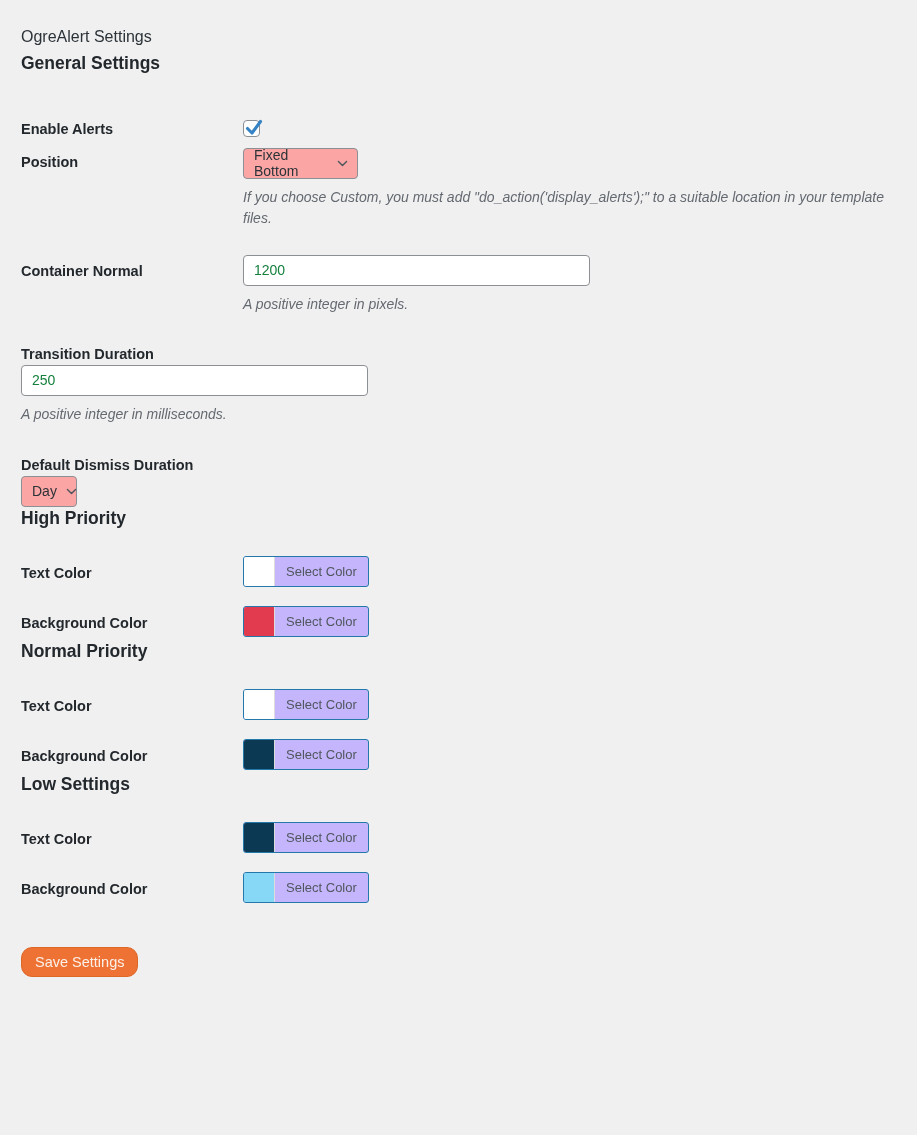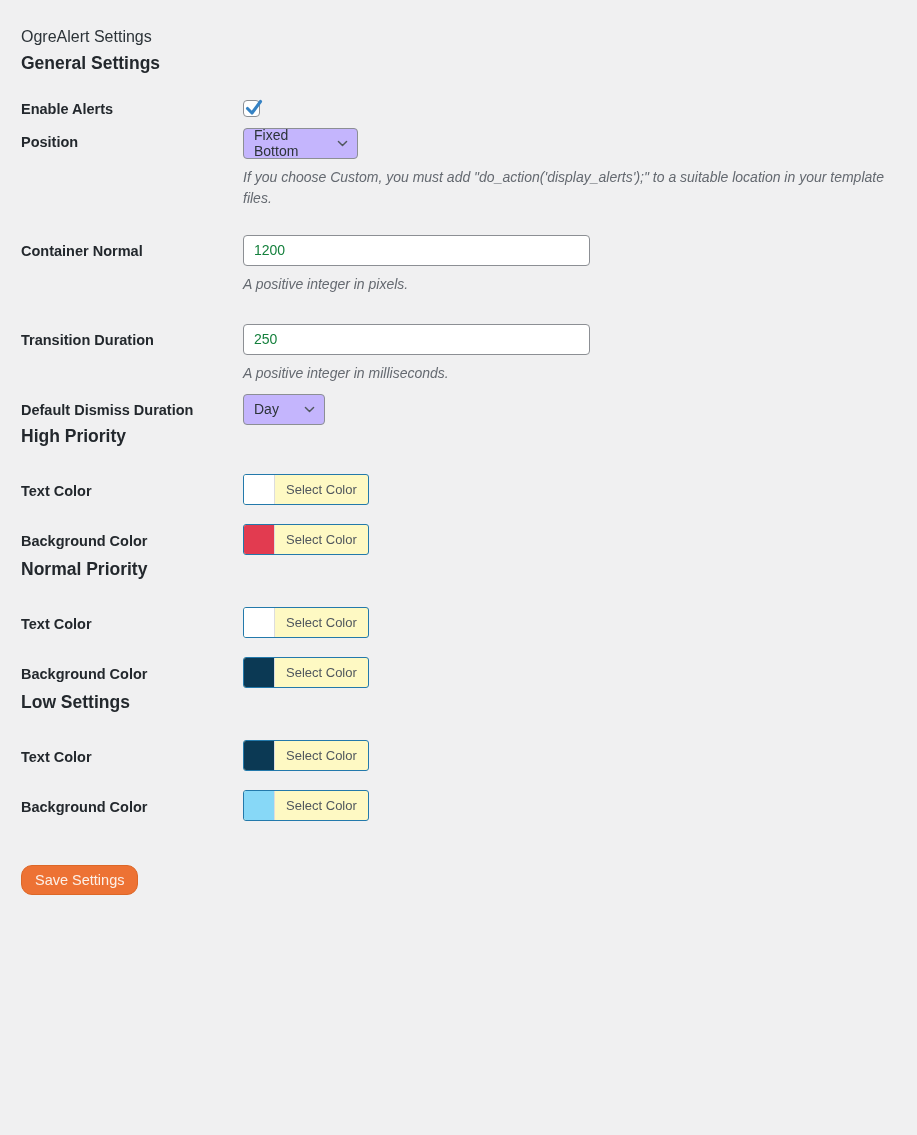--- a/index.html
+++ b/index.html
@@ -37,26 +37,26 @@
     line-height: 21px;
     color: #23282d;
   }
   .pt6 { padding-top: 6px; }
   .pt7 { padding-top: 7px; }
   .field { flex: 1; min-width: 0; }
 
   
   .mt17 { margin-top: 17px; }
   .mt22 { margin-top: 6px; justify-content: space-between; }
-  .mt24 { margin-top: 10px; }
-  .mt25 { margin-top: 29px; }
+  .mt24 { margin-top: 24px; flex-direction: column; }
+  .mt25 { margin-top: 23px; flex-direction: column; }
   .mt26 { margin-top: 26px; }
   .mt27 { margin-top: 27px; }
   .mt32 { margin-top: 32px; }
-  .mt33 { margin-top: 25px; }
+  .mt33 { margin-top: 45px; }
   .mt35 { margin-top: 16px; }
   .mt37 { margin-top: 37px; }
   .mt38 { margin-top: 38px; }
   .mt41 { margin-top: 41px; }
 
   
   .checkbox {
     display: inline-block;
     position: relative;
     width: 17px; height: 17px;
@@ -77,29 +77,29 @@
 
   
   .select {
     display: inline-flex;
     align-items: center;
     justify-content: space-between;
     gap: 8px;
     height: 31px;
     padding: 0 8px 0 10px;
     box-sizing: border-box;
-    background: #c4b5fd;
+    background: #fca5a5;
     border: 1px solid #8c8f94;
     border-radius: 4px;
     font-size: 14px;
     color: #2c3338;
     cursor: pointer;
   }
   .w115 { width: 115px; }
-  .w78  { width: 82px; }
+  .w78  { width: 56px; }
   .select .chevron { flex: none; }
 
   
   .text-input {
     width: 347px;
     height: 31px;
     box-sizing: border-box;
     background: #ffffff;
     border: 1px solid #8c8f94;
     border-radius: 4px;
@@ -119,21 +119,21 @@
     max-width: 650px;
   }
 
   
   .color-picker {
     display: inline-flex;
     align-items: stretch;
     height: 31px;
     padding: 0;
     box-sizing: border-box;
-    background: #fef9c3;
+    background: #c4b5fd;
     border: 1px solid #2379ab;
     border-radius: 3px;
     overflow: hidden;
     cursor: pointer;
     font-family: inherit;
   }
   .color-picker .swatch {
     width: 30px;
     flex: none;
     background: #ffffff;

